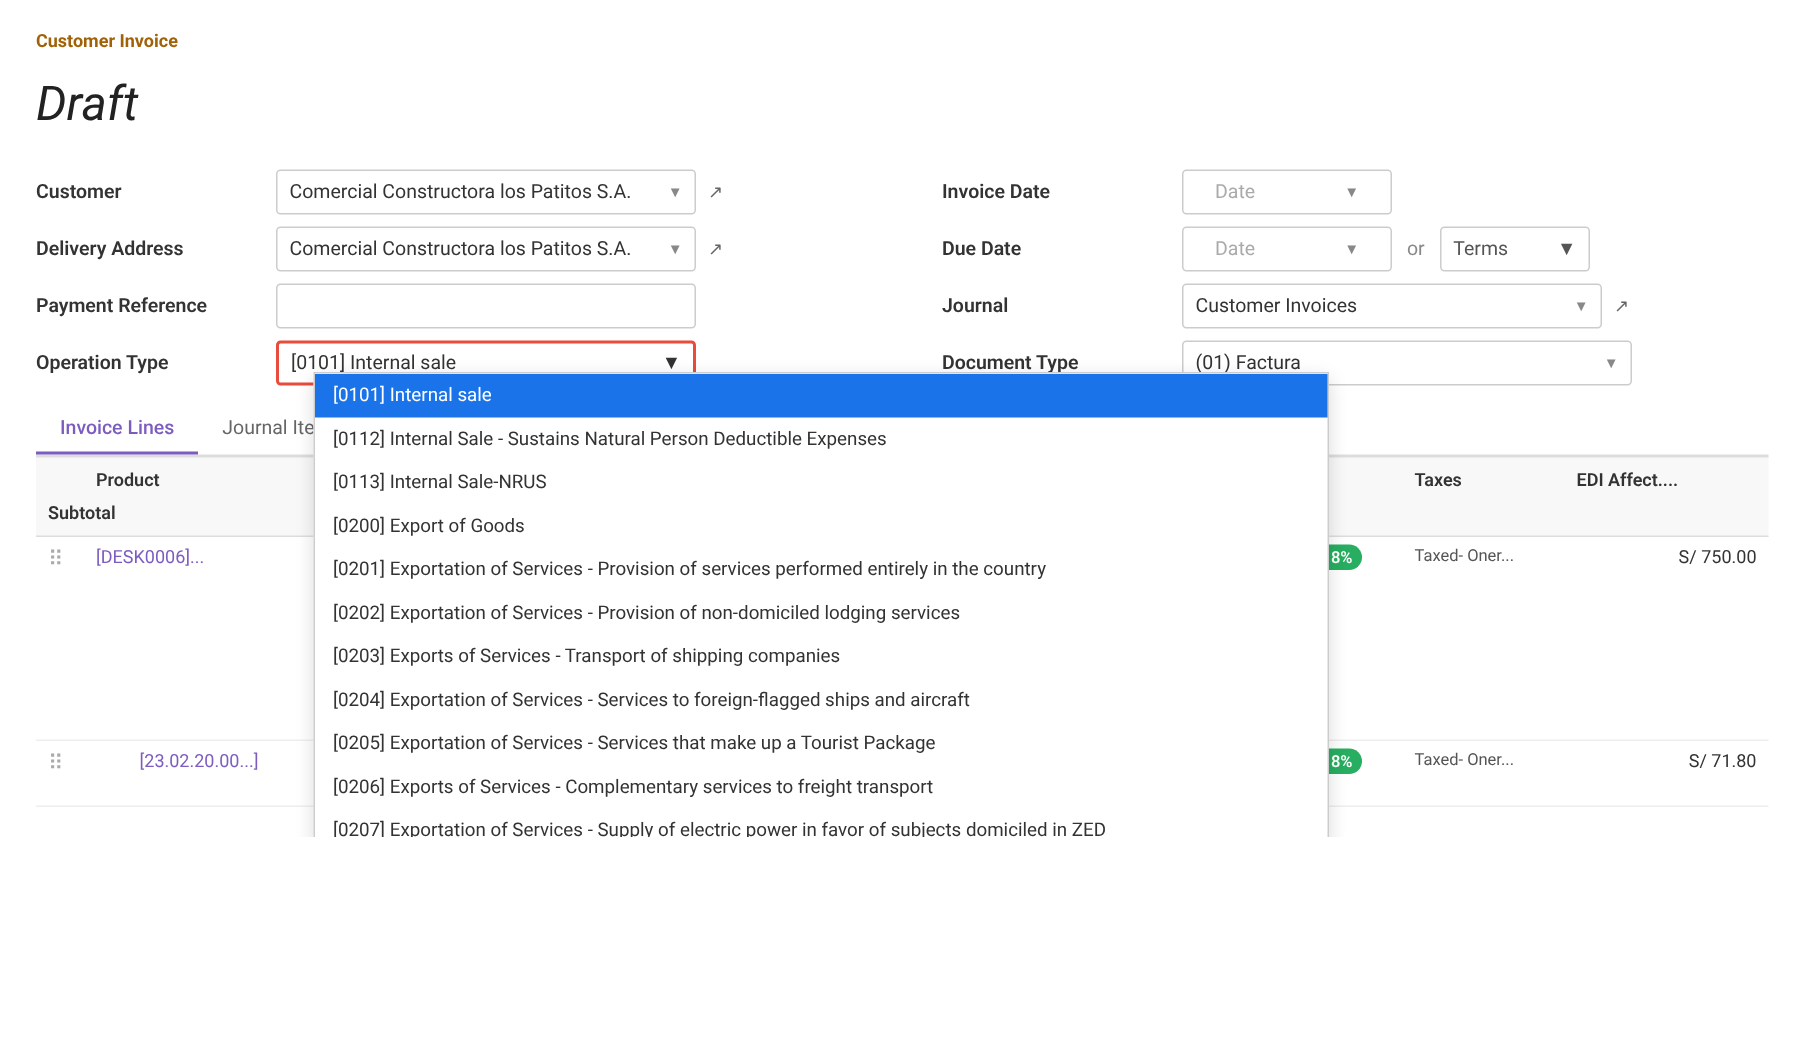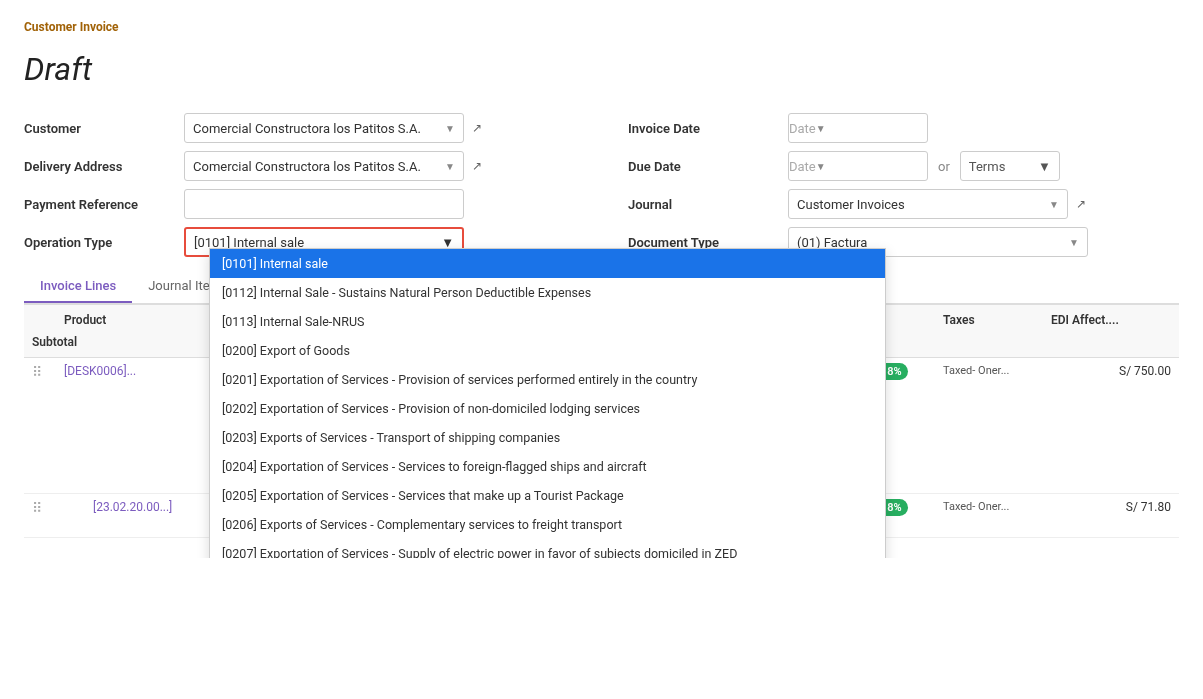--- a/index.html
+++ b/index.html
@@ -18,21 +18,21 @@
     .form-label { width: 160px; font-weight: 600; font-size: 13px; color: #333; flex-shrink: 0; }
     .form-value { display: flex; align-items: center; gap: 4px; flex: 1; }
 
     .field-input { border: 1px solid #ccc; border-radius: 3px; padding: 4px 8px; font-size: 13px; color: #333; background: #fff; min-width: 280px; display: flex; align-items: center; justify-content: space-between; cursor: pointer; height: 30px; }
     .field-input .arrow { color: #888; font-size: 10px; margin-left: 4px; }
 
     .field-input-highlighted { border: 2px solid #e74c3c; border-radius: 3px; padding: 4px 8px; font-size: 13px; color: #333; background: #fff; min-width: 280px; display: flex; align-items: center; justify-content: space-between; cursor: pointer; height: 30px; }
 
     .external-link { color: #666; font-size: 12px; cursor: pointer; margin-left: 4px; }
 
-    .date-field { border: 1px solid #ccc; border-radius: 3px; padding: 4px 0; font-size: 13px; color: #aaa; background: #fff; width: 140px; display: flex; align-items: center; justify-content: flex-start; height: 30px; cursor: pointer; }
+    .date-field { border: 1px solid #ccc; border-radius: 3px; padding: 4px 21px; font-size: 13px; color: #aaa; background: #fff; width: 140px; display: flex; align-items: center; justify-content: space-between; height: 30px; cursor: pointer; }
     .date-field .arrow { color: #888; font-size: 10px; }
 
     .or-text { color: #888; margin: 0 6px; font-size: 13px; }
 
     .terms-field { border: 1px solid #ccc; border-radius: 3px; padding: 4px 8px; font-size: 13px; color: #555; background: #fff; width: 100px; display: flex; align-items: center; justify-content: space-between; height: 30px; cursor: pointer; }
 
     .right-section { padding-left: 20px; }
 
     .tabs-area { display: flex; border-bottom: 1px solid #ddd; margin-bottom: 0; margin-top: 8px; }
     .tab { padding: 8px 16px; font-size: 13px; cursor: pointer; color: #666; border-bottom: 2px solid transparent; }

